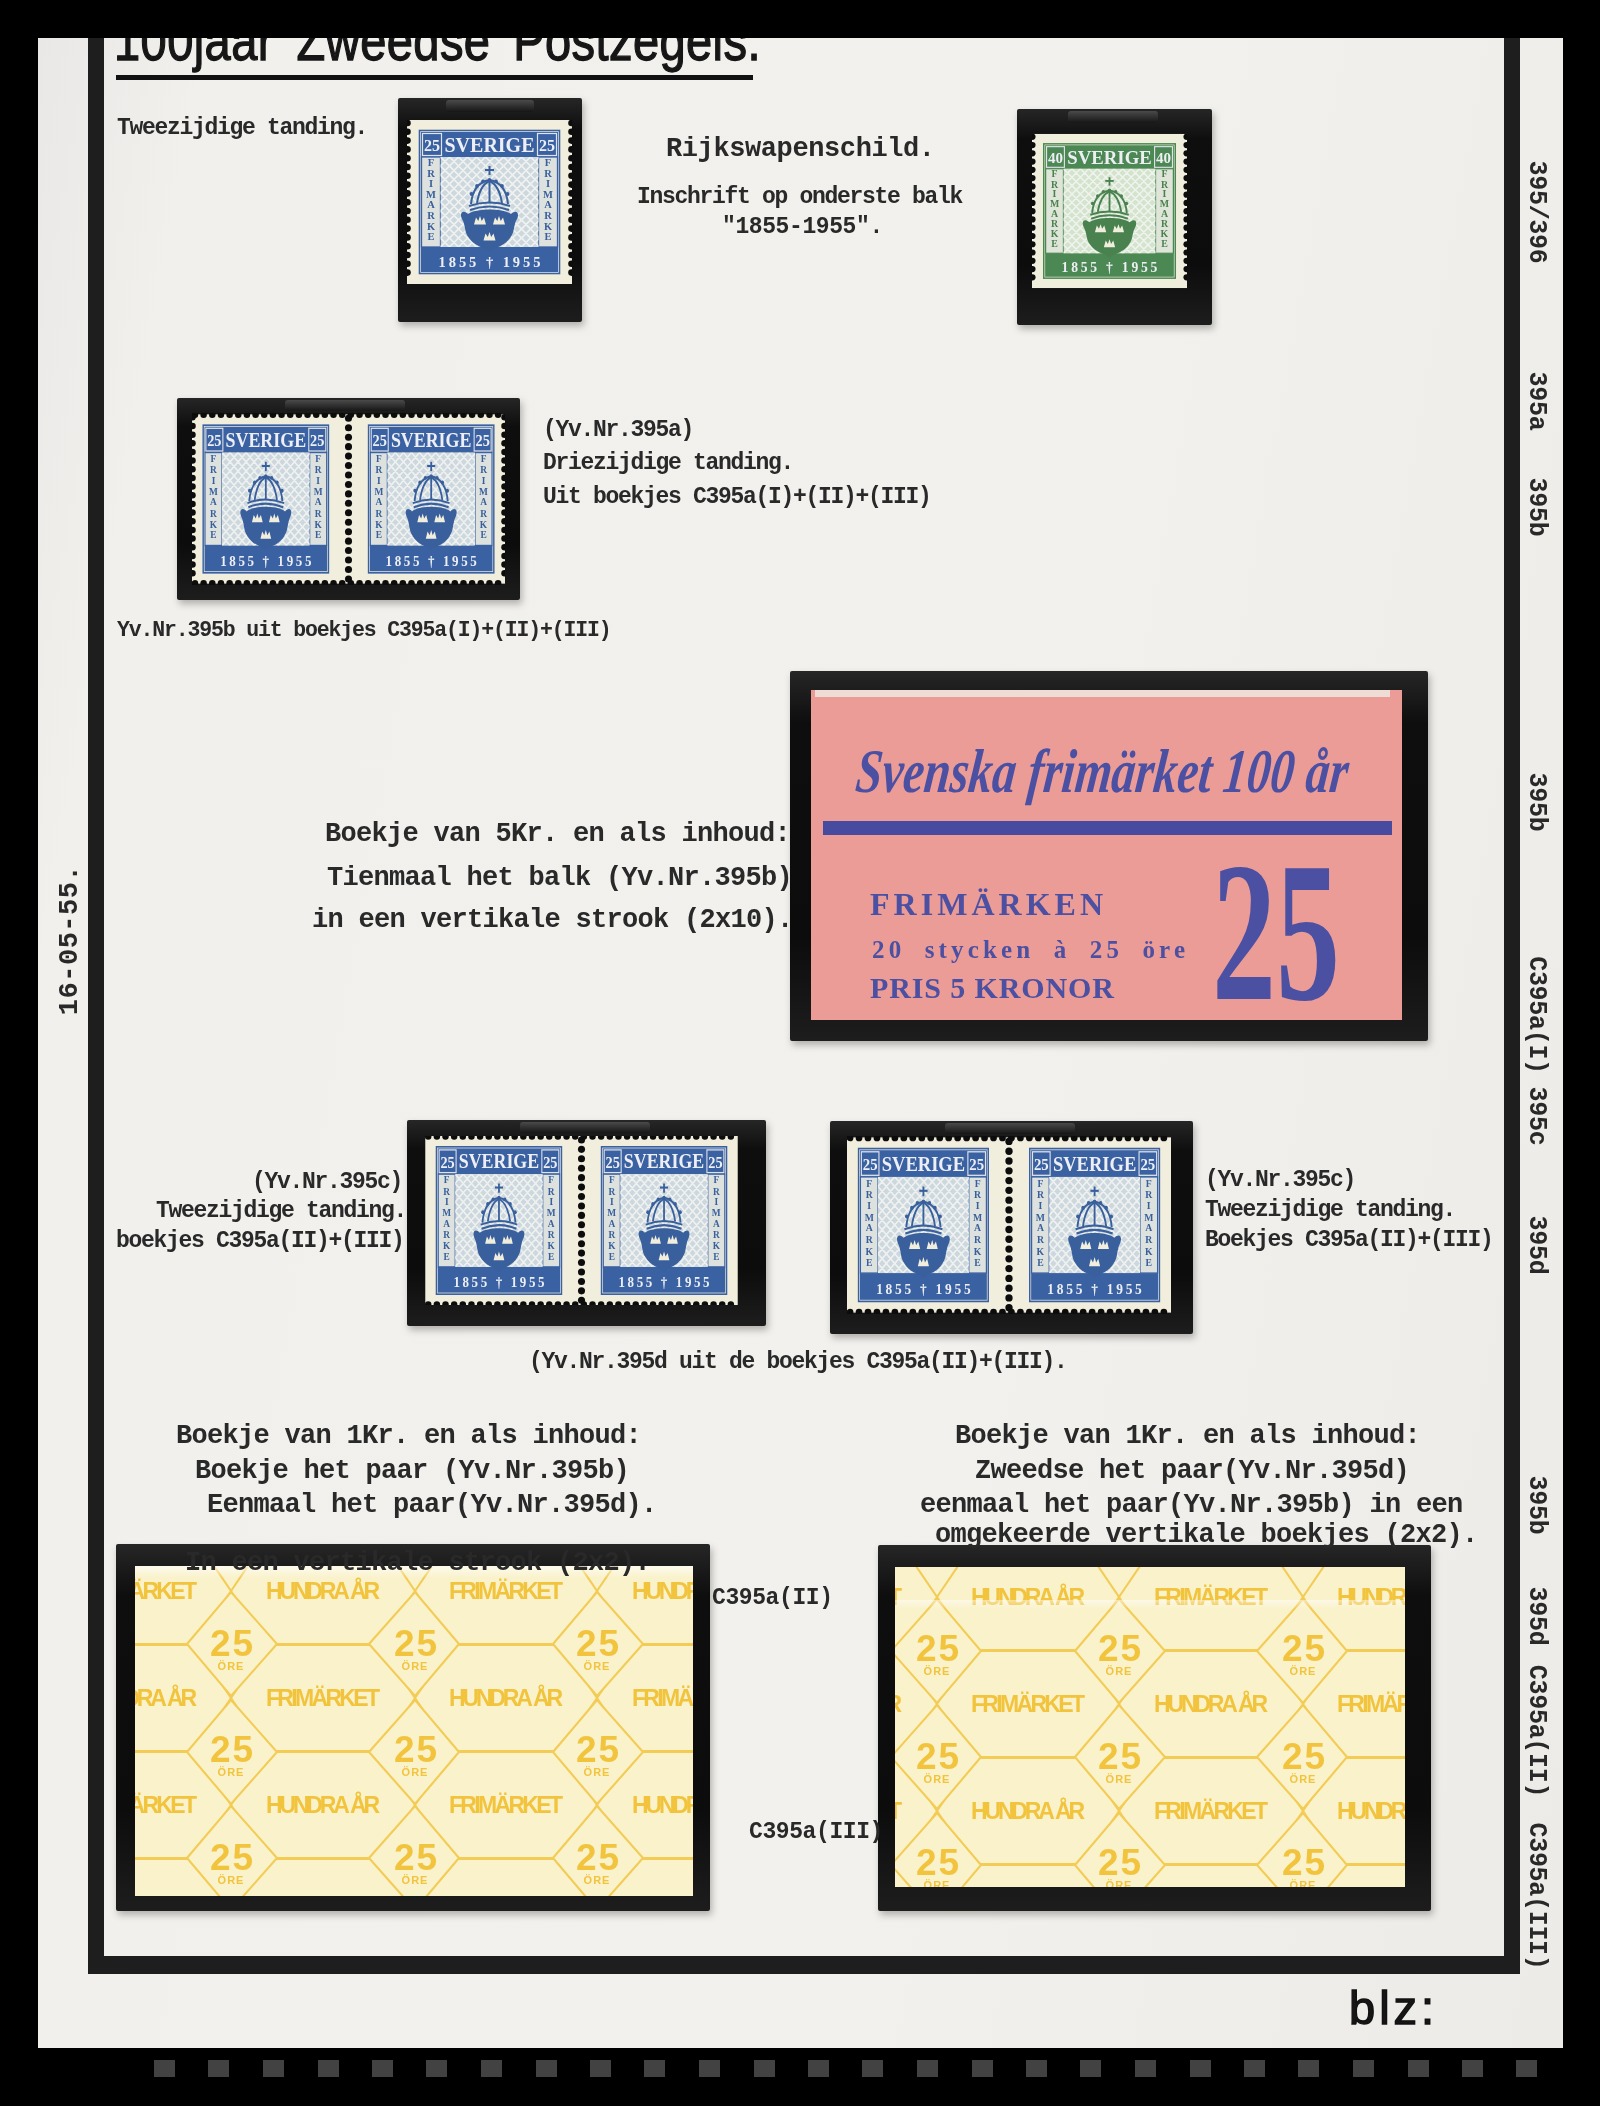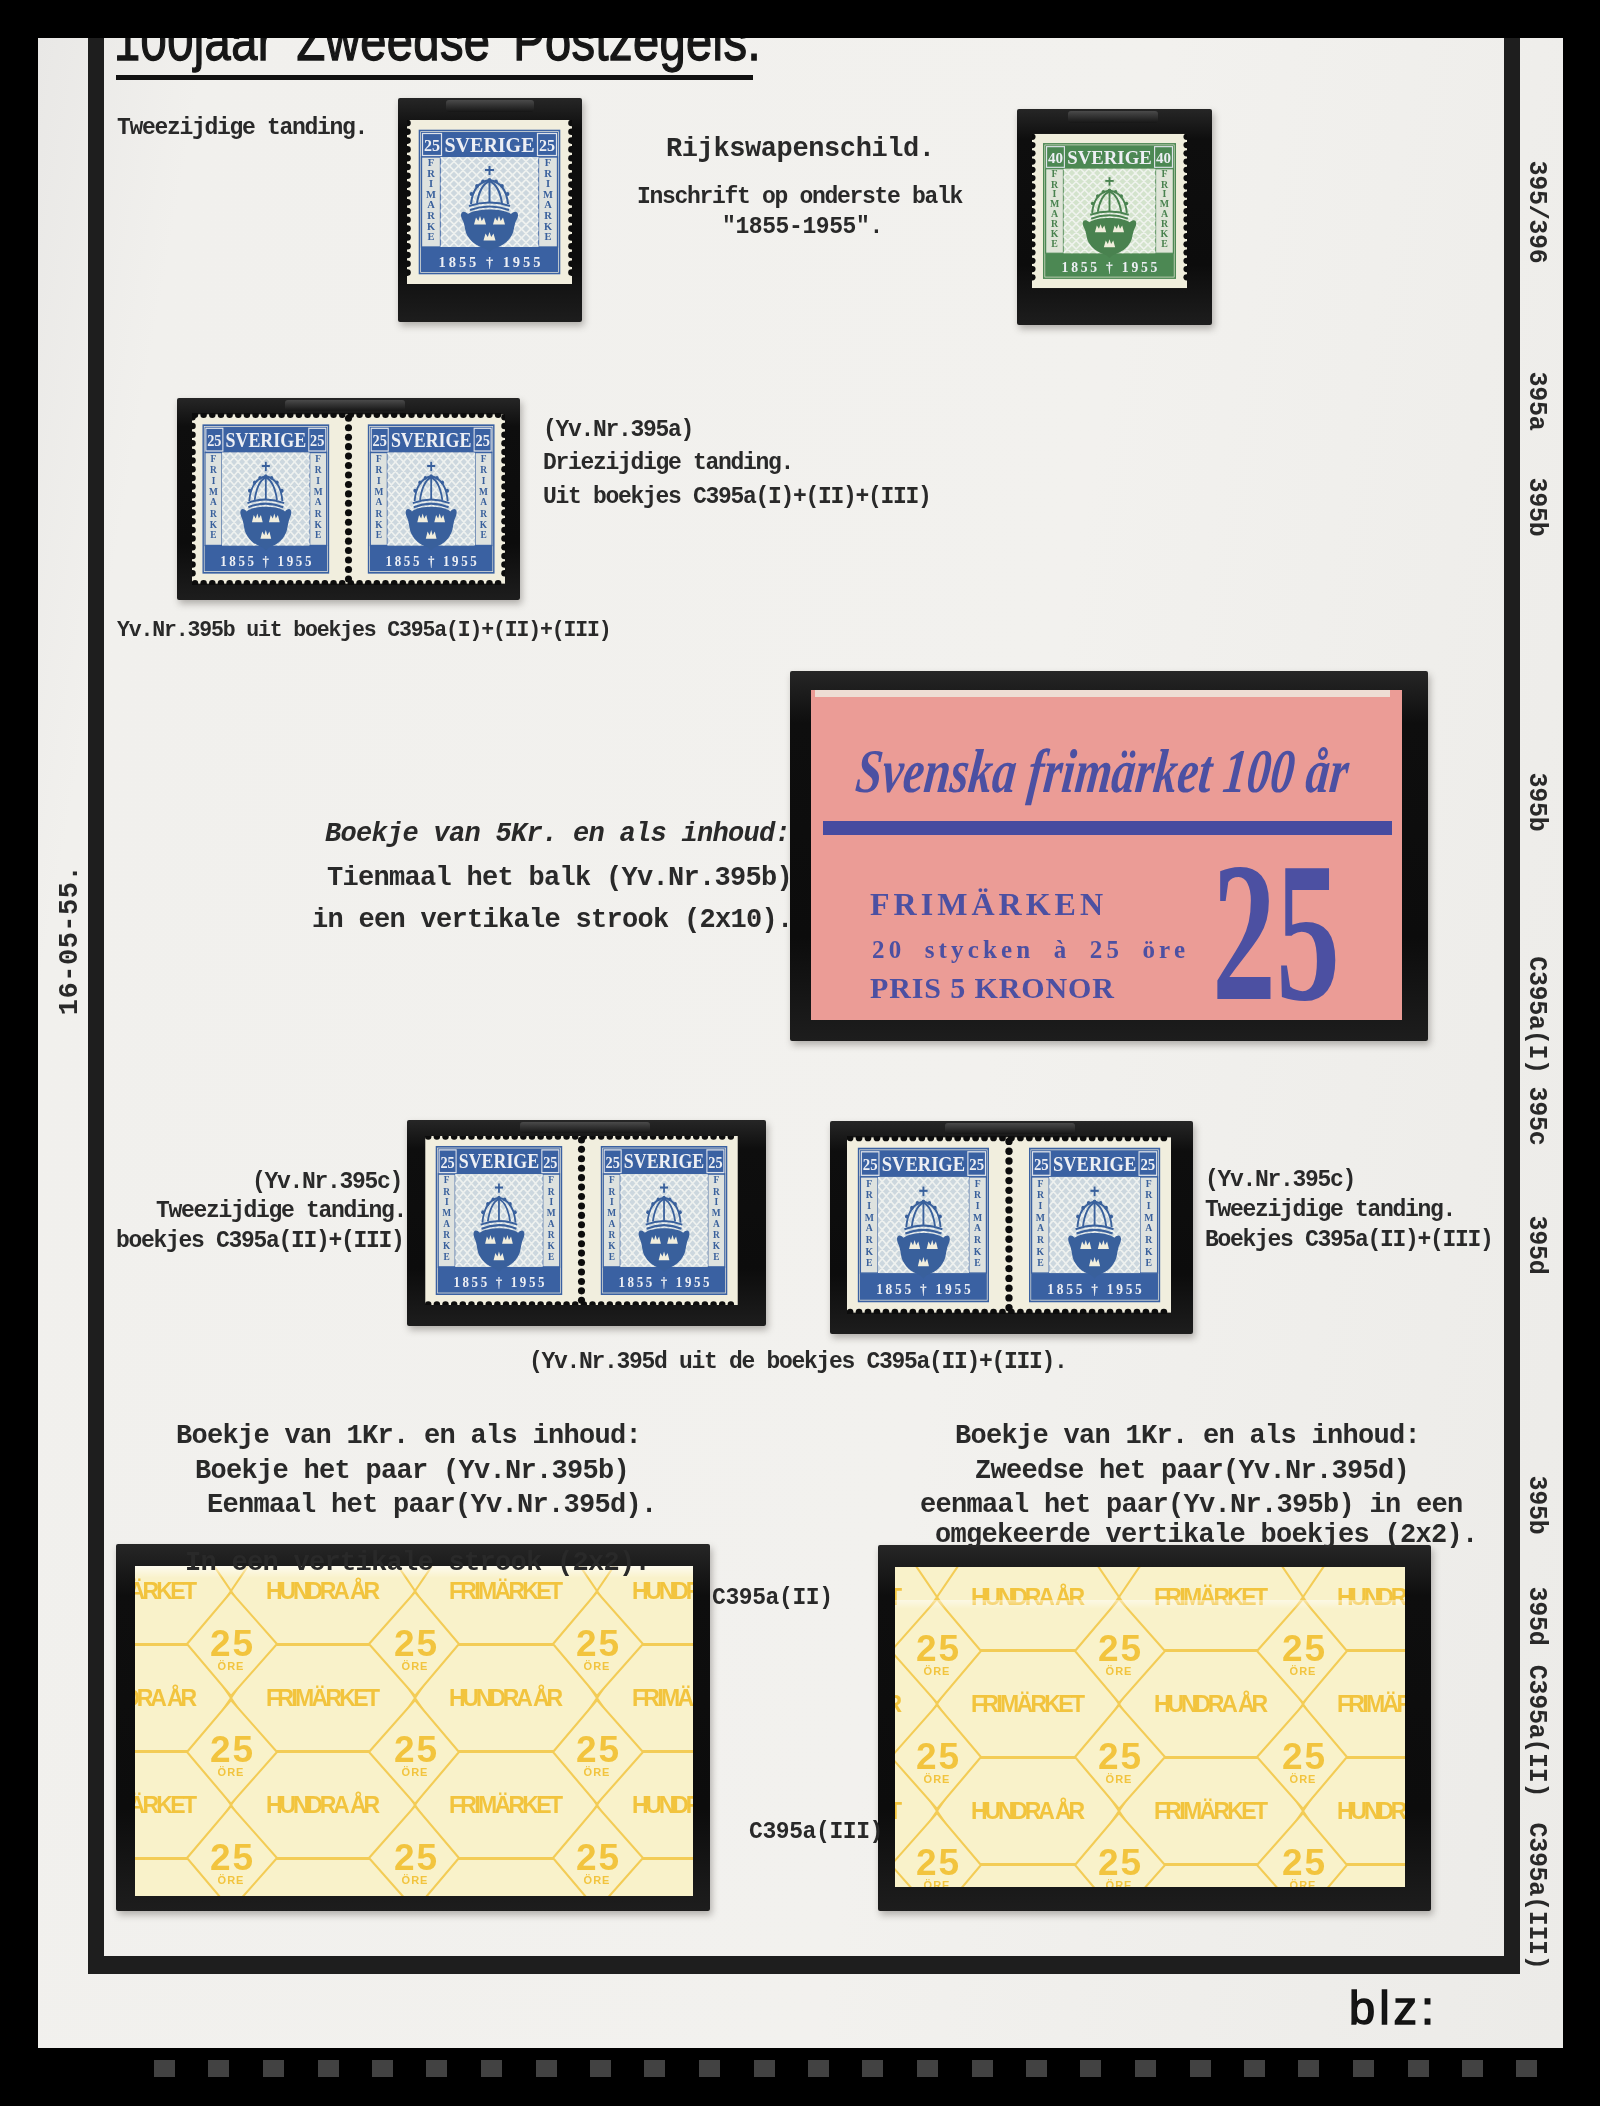--- a/index.html
+++ b/index.html
@@ -1098,21 +1098,21 @@
 <div style="position:absolute;left:135px;top:1566px;width:558px;height:12px;background:linear-gradient(180deg,rgba(255,255,255,0.7),rgba(255,255,255,0));z-index:9"></div>
 <div style="position:absolute;left:895px;top:1600px;width:510px;height:9px;background:linear-gradient(180deg,rgba(255,255,255,0.5),rgba(255,255,255,0));z-index:9"></div>
 <div class="tw" style="left:117px;top:117px;">Tweezijdige tanding.</div>
 <div class="tw2" style="left:666px;top:136px;letter-spacing:-0.4px">Rijkswapenschild.</div>
 <div class="tw" style="left:637px;top:186px;">Inschrift op onderste balk</div>
 <div class="tw" style="left:722px;top:216px;letter-spacing:-0.4px">"1855-1955".</div>
 <div class="tw" style="left:543px;top:419px;">(Yv.Nr.395a)</div>
 <div class="tw" style="left:543px;top:452px;">Driezijdige tanding.</div>
 <div class="tw" style="left:543px;top:486px;">Uit boekjes C395a(I)+(II)+(III)</div>
 <div class="twc" style="left:117px;top:620px;text-align:right;">Yv.Nr.395b uit boekjes C395a(I)+(II)+(III)</div>
-<div class="tw2" style="left:325px;top:821px;font-style:italic;">Boekje van 5Kr. en als inhoud:</div>
+<div class="tw2" style="left:325px;top:821px;">Boekje van 5Kr. en als inhoud:</div>
 <div class="tw2" style="left:327px;top:865px;">Tienmaal het balk (Yv.Nr.395b)</div>
 <div class="tw2" style="left:312px;top:907px;">in een vertikale strook (2x10).</div>
 <div class="tw" style="left:252px;top:1171px;">(Yv.Nr.395c)</div>
 <div class="tw" style="left:156px;top:1200px;">Tweezijdige tanding.</div>
 <div class="tw" style="left:116px;top:1230px;">boekjes C395a(II)+(III)</div>
 <div class="tw" style="left:1205px;top:1169px;">(Yv.Nr.395c)</div>
 <div class="tw" style="left:1205px;top:1199px;">Tweezijdige tanding.</div>
 <div class="tw" style="left:1205px;top:1229px;">Boekjes C395a(II)+(III)</div>
 <div class="tw" style="left:529px;top:1351px;">(Yv.Nr.395d uit de boekjes C395a(II)+(III).</div>
 <div class="tw2" style="left:176px;top:1423px;">Boekje van 1Kr. en als inhoud:</div>

